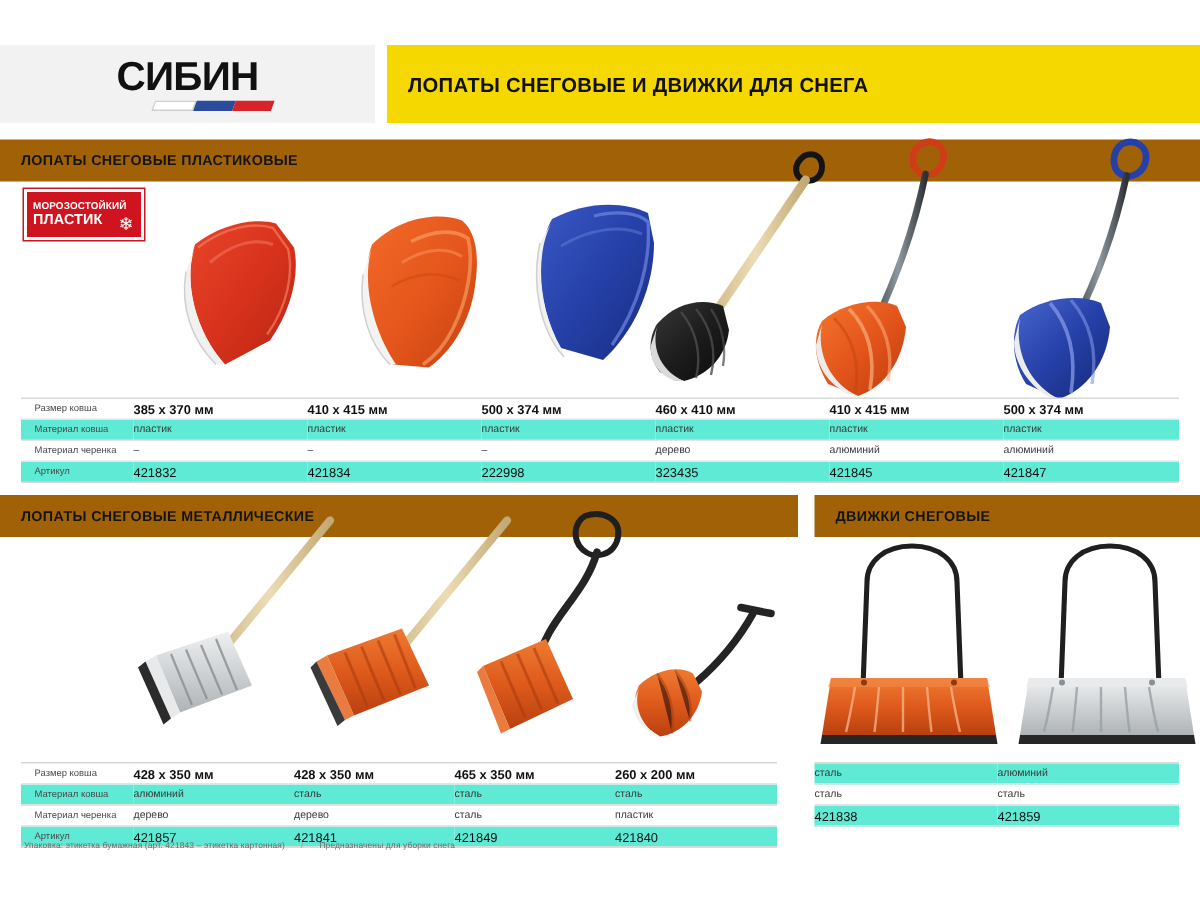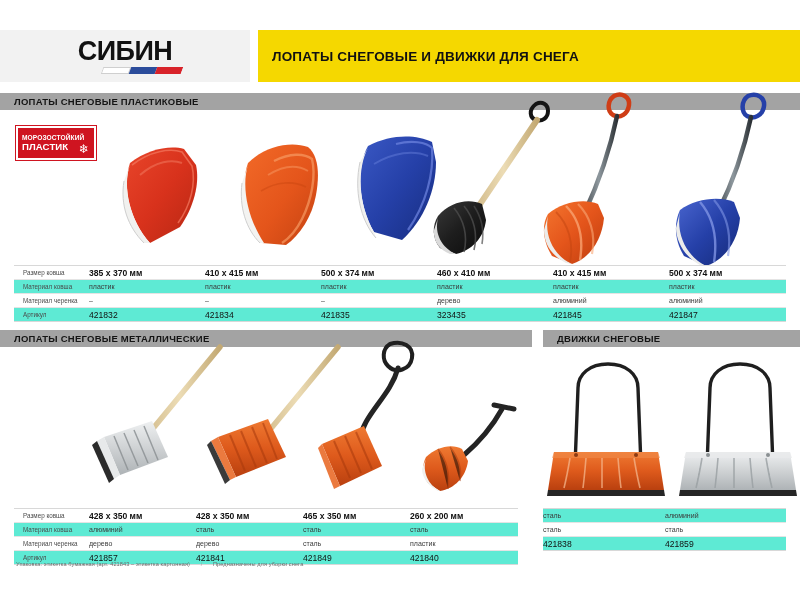--- a/index.html
+++ b/index.html
@@ -21,21 +21,21 @@
                 transform:skewX(-20deg);overflow:hidden;}
   .logo-stripes i{display:block;height:7px;flex:1;}
   .st-w{background:#ffffff;border:1px solid #cfcfcf;box-sizing:border-box;}
   .st-b{background:#2b4c9b;}
   .st-r{background:#d8232a;}
   .title-box{position:absolute;left:258px;top:0;width:542px;height:52px;background:#f5d800;
              display:flex;align-items:center;}
   .title-text{margin-left:14px;font-size:13.5px;font-weight:bold;color:#111;letter-spacing:0.2px;}
 
   
-  .sec-bar{position:absolute;height:17px;background:#a3a3a3;display:flex;align-items:center;}
+  .sec-bar{position:absolute;height:28px;background:#a16207;display:flex;align-items:center;}
   .sec-bar span{margin-left:14px;font-size:9.5px;font-weight:bold;letter-spacing:0.25px;color:#141414;}
   #sec1{left:0;top:93px;width:800px;}
   #sec2{left:0;top:330px;width:532px;}
   #sec3{left:543px;top:330px;width:257px;}
 
   
   .badge{position:absolute;left:16px;top:126px;width:80px;height:34px;background:#cf1420;
          border:2px solid #ffffff;box-shadow:0 0 0 1px #cf1420;
          display:flex;flex-direction:column;justify-content:center;padding-left:4px;box-sizing:border-box;}
   .badge .b1{font-size:6.6px;font-weight:bold;color:#fff;letter-spacing:0.1px;line-height:1.15;}
@@ -248,21 +248,21 @@
         <td>–</td>
         <td>–</td>
         <td>дерево</td>
         <td>алюминий</td>
         <td>алюминий</td>
       </tr>
       <tr class="alt r-art">
         <td class="lab">Артикул</td>
         <td>421832</td>
         <td>421834</td>
-        <td>421835</td>
+        <td>222998</td>
         <td>323435</td>
         <td>421845</td>
         <td>421847</td>
       </tr>
     </tbody>
   </table>
 
   <div class="sec-bar" id="sec3">
     <span>ДВИЖКИ СНЕГОВЫЕ</span>
   </div>

